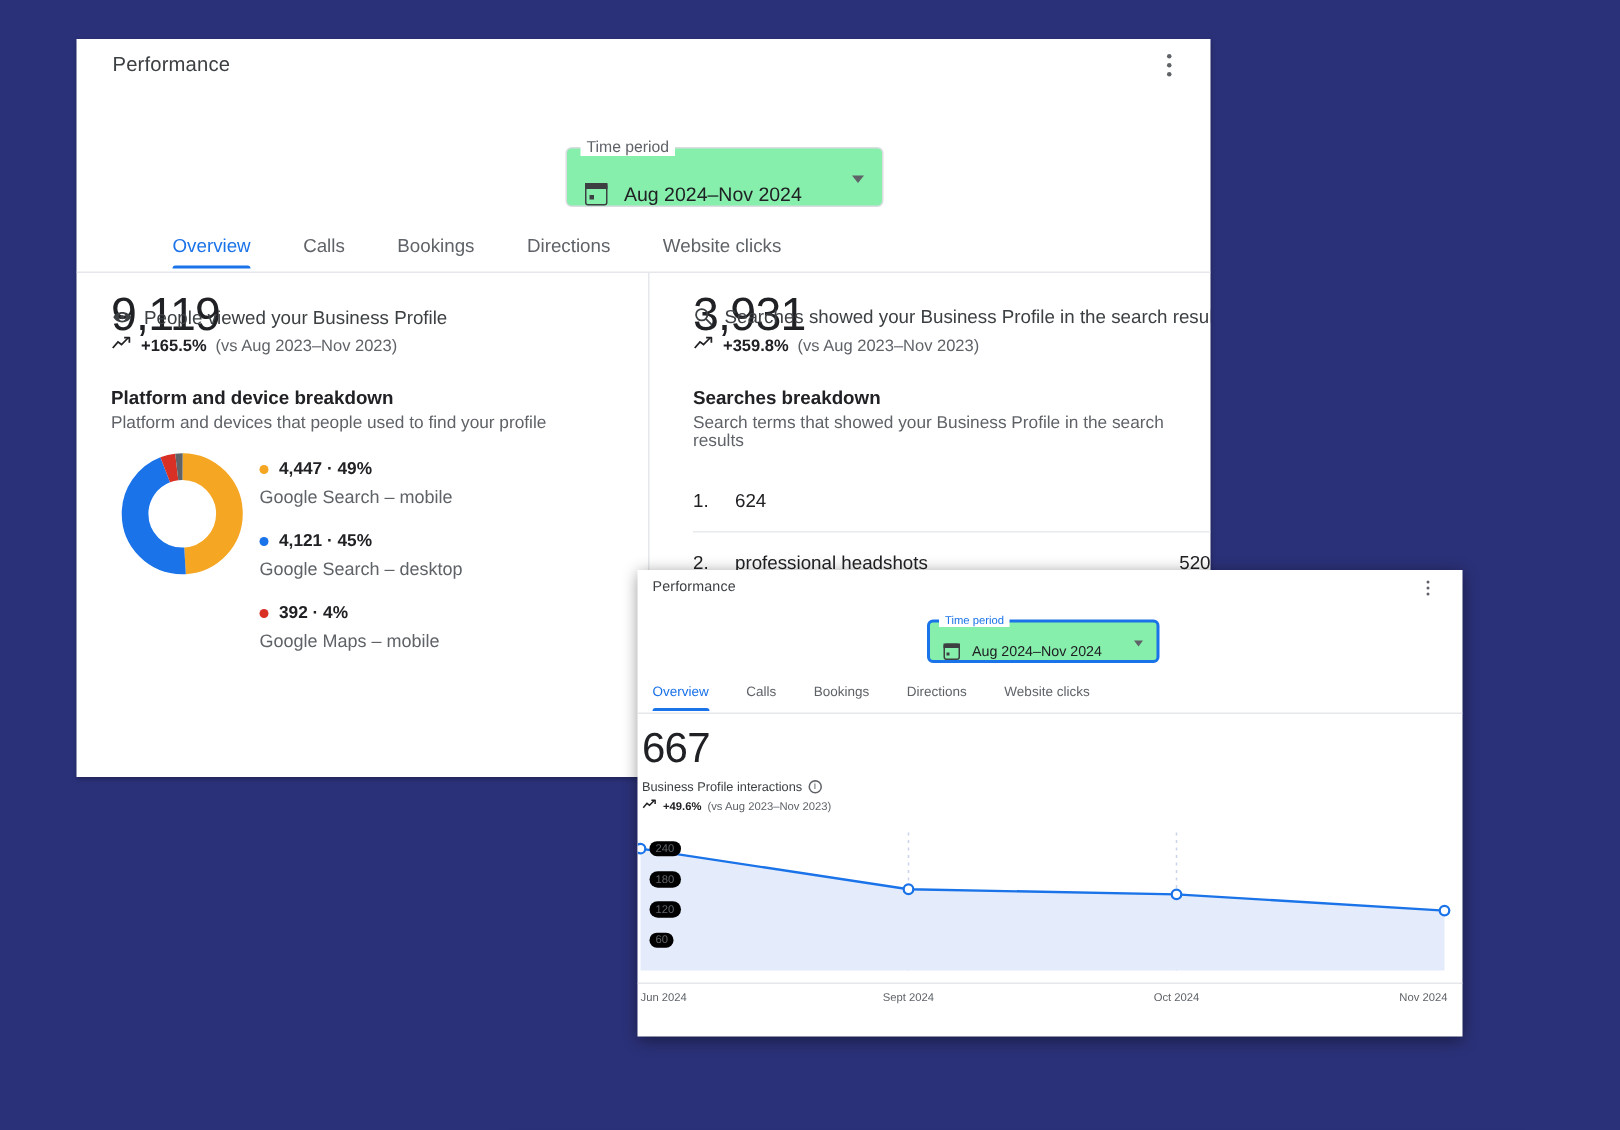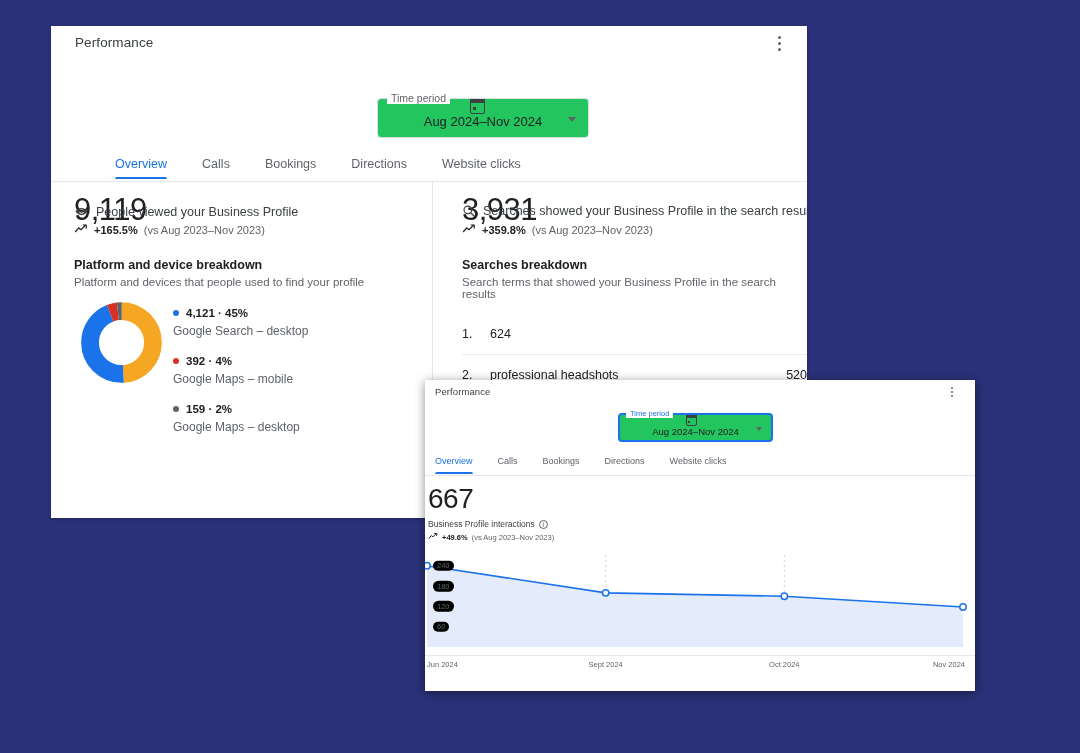--- a/index.html
+++ b/index.html
@@ -37,23 +37,22 @@
     display: flex; flex-direction: column; align-items: center;
     justify-content: center; gap: 3px; cursor: pointer;
   }
   .kebab i { width: 3px; height: 3px; border-radius: 50%; background: #5f6368; display: block; }
 
   
   .tp-wrap { position: absolute; }
   .tp-field {
     position: relative;
     border: 1px solid #dadce0; border-radius: 4px;
-    background: #22c55e; display: flex; align-items: center;
+    background: #86efac; display: flex; align-items: flex-end;
     cursor: pointer;
-    flex-direction: column;
   }
   .tp-field.focused { border: 2px solid #1a73e8; }
   .tp-legend {
     position: absolute; background: #fff;
     color: #5f6368; padding: 0 4px; white-space: nowrap;
   }
   .tp-field.focused .tp-legend { color: #1a73e8; }
   .cal-icon { position: relative; flex: none; }
   .cal-icon .frame {
     position: absolute; left: 0; top: 0; right: 0; bottom: 0;
@@ -217,38 +216,38 @@
             <circle cx="21" cy="21" r="15.9155" fill="none" stroke="#f5a623" stroke-width="9" stroke-dasharray="49.000017520644185 51.00001823577252" stroke-dashoffset="25"></circle>
             <circle cx="21" cy="21" r="15.9155" fill="none" stroke="#1a73e8" stroke-width="9" stroke-dasharray="45.00001609038752 55.00001966602919" stroke-dashoffset="-24.000017520644185"></circle>
             <circle cx="21" cy="21" r="15.9155" fill="none" stroke="#d93025" stroke-width="9" stroke-dasharray="4.000001430256669 96.00003432616003" stroke-dashoffset="-69.00003361103171"></circle>
             <circle cx="21" cy="21" r="15.9155" fill="none" stroke="#5f6368" stroke-width="9" stroke-dasharray="2.0000007151283343 98.00003504128837" stroke-dashoffset="-73.00003504128838"></circle>
           </svg>
       </div>
 
       <div class="legend" id="donut-legend" style="left:122px; top:281px; width:200px;">
           <div class="legend-item" style="margin-bottom: 17px;">
             <div class="legend-top">
+              <span class="legend-dot" style="background: rgb(245, 166, 35);"></span>
+              <span class="legend-val">4,447 · 49%</span>
+            </div>
+            <div class="legend-label">Google Search – mobile</div>
+          </div>
+          <div class="legend-item" style="margin-bottom: 17px;">
+            <div class="legend-top">
               <span class="legend-dot" style="background: rgb(26, 115, 232);"></span>
               <span class="legend-val">4,121 · 45%</span>
             </div>
             <div class="legend-label">Google Search – desktop</div>
           </div>
           <div class="legend-item" style="margin-bottom: 17px;">
             <div class="legend-top">
               <span class="legend-dot" style="background: rgb(217, 48, 37);"></span>
               <span class="legend-val">392 · 4%</span>
             </div>
             <div class="legend-label">Google Maps – mobile</div>
-          </div>
-          <div class="legend-item" style="margin-bottom: 17px;">
-            <div class="legend-top">
-              <span class="legend-dot" style="background: rgb(95, 99, 104);"></span>
-              <span class="legend-val">159 · 2%</span>
-            </div>
-            <div class="legend-label">Google Maps – desktop</div>
           </div>
         </div>
     </div>
 
     <div>
       <div class="bignum" style="left:411px; top:166px; font-size:31px;">3,931</div>
       <div class="metric-line" style="left:411px; top:178px; font-size:12.5px;">
         <span style="width:14px;height:14px;display:inline-block">
           <svg viewBox="0 0 24 24" width="14" height="14" fill="none" stroke="#3c4043" stroke-width="2">
             <circle cx="10" cy="10" r="6.5"></circle>

